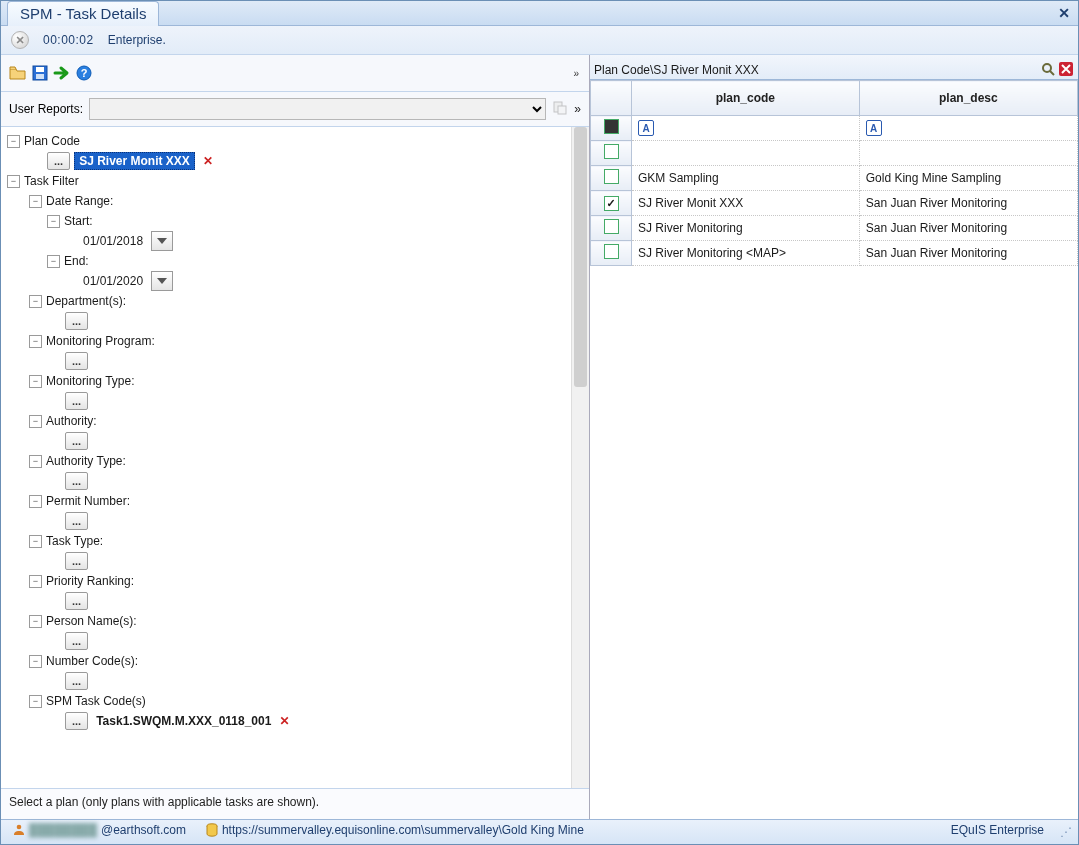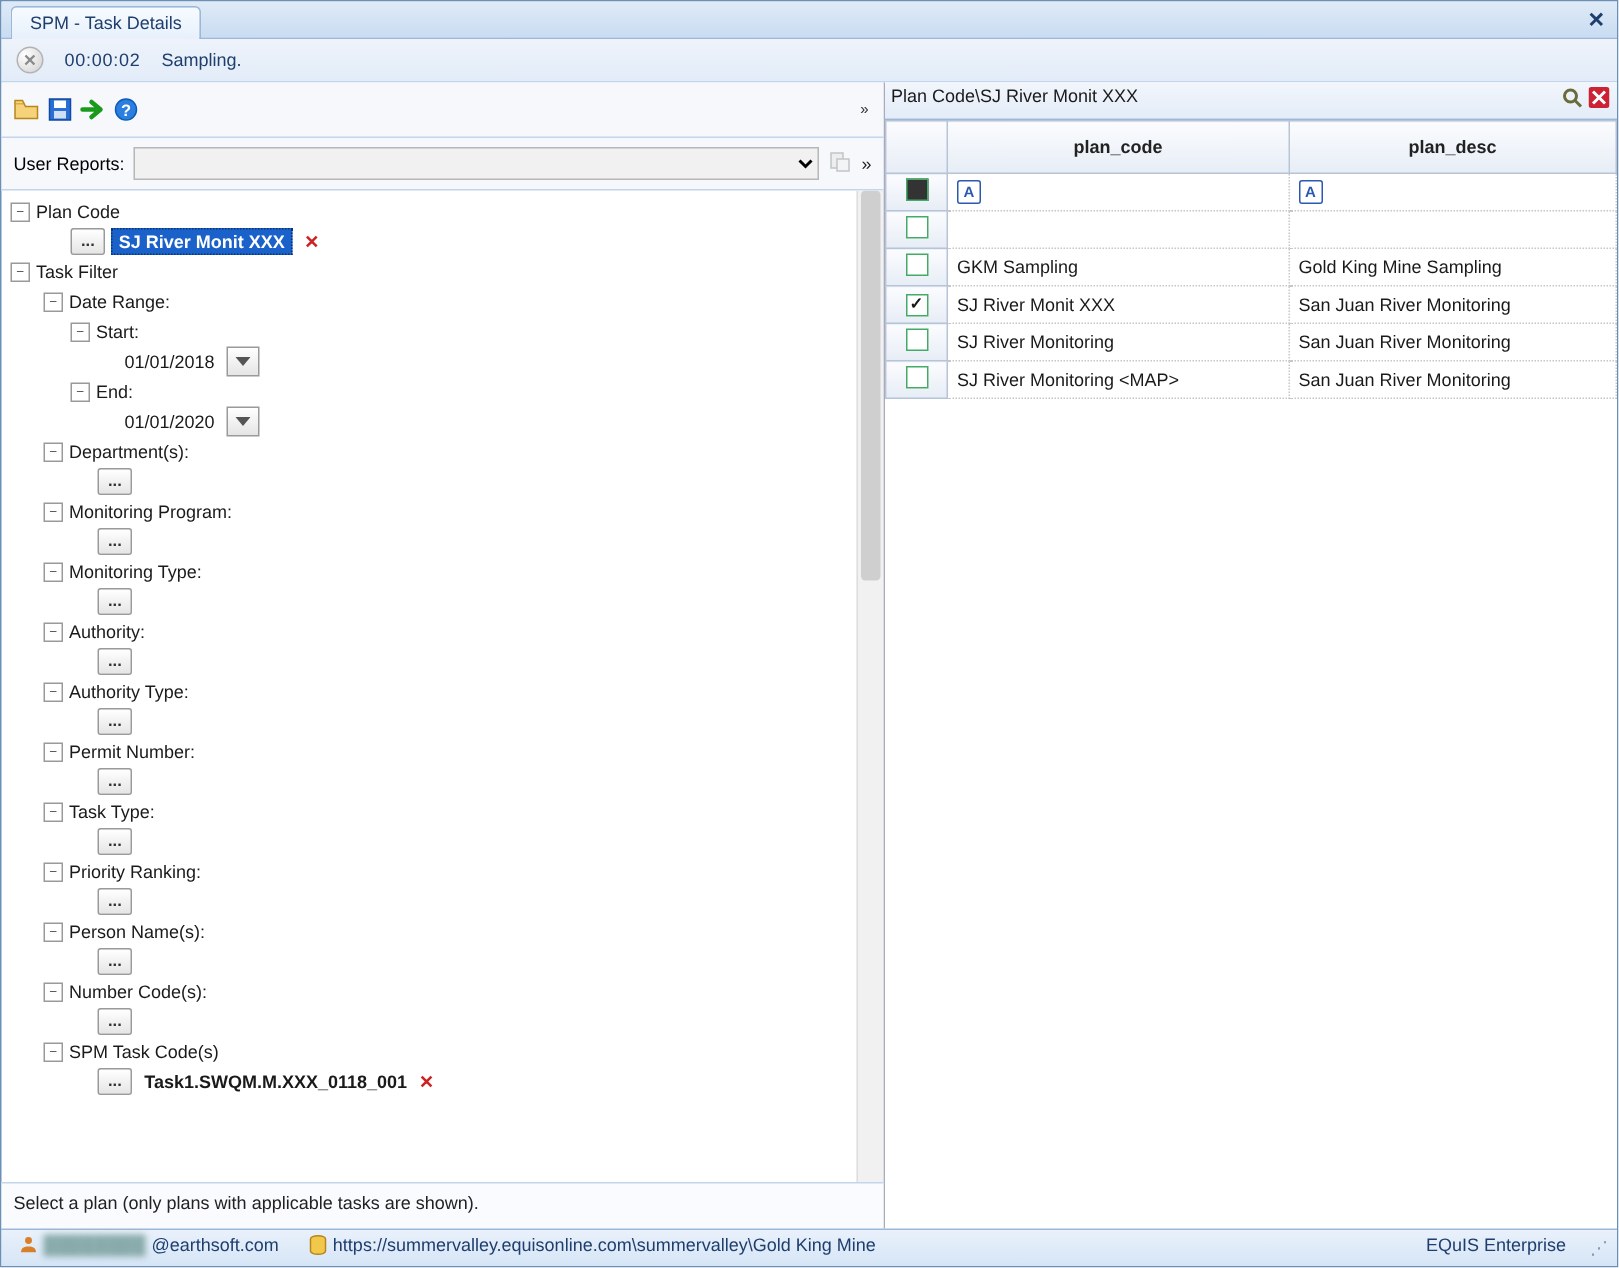--- a/index.html
+++ b/index.html
@@ -1,18 +1,18 @@
 <!DOCTYPE html>
 <html><head>
 <meta charset="utf-8">
 <style>
 html,body{margin:0;padding:0;font-family:"Segoe UI",Tahoma,Arial,sans-serif;font-size:12px;color:#1a1a1a;background:#fff}
 .window{width:1079px;height:845px;box-sizing:border-box;border:1px solid #6b8fb5;background:#fff;display:flex;flex-direction:column}
 .tab-bar{background:linear-gradient(#dfeaf7,#c9dcf2);height:24px;display:flex;align-items:flex-end;padding:0 6px;border-bottom:1px solid #9db7d8;position:relative}
-.tab{background:linear-gradient(#f7fbff,#e7f0fb);border:1px solid #9db7d8;border-bottom:none;border-radius:4px 4px 0 0;padding:3px 12px 4px;color:#1e3e6e;font-size:12px;margin-bottom:-1px}
+.tab{background:linear-gradient(#f7fbff,#e7f0fb);border:1px solid #9db7d8;border-bottom:none;border-radius:4px 4px 0 0;padding:3px 12px 4px;color:#1e3e6e;font-size:15px;margin-bottom:-1px}
 .tab-close{position:absolute;right:8px;top:4px;color:#1e3e6e;font-weight:bold;font-size:14px;cursor:pointer}
 .status-row{height:28px;background:linear-gradient(#eef3fb,#e2ecf8);display:flex;align-items:center;padding:0 10px;gap:14px;border-bottom:1px solid #c3d5ec;color:#1e3e6e}
 .status-row .stop-btn{width:16px;height:16px;border-radius:50%;border:1px solid #b3b3b3;background:radial-gradient(circle at 30% 30%,#fff,#d0d0d0);display:flex;align-items:center;justify-content:center;color:#8a8a8a;font-size:11px;font-weight:bold}
 .status-row .time{color:#1e3e6e;letter-spacing:0.5px}
 .content{flex:1;display:flex;min-height:0}
 .left-pane{width:588px;display:flex;flex-direction:column;border-right:1px solid #aab;min-height:0}
 .toolbar{display:flex;align-items:center;gap:4px;padding:4px 8px;border-bottom:1px solid #c3d5ec;height:28px;background:#f6f8fc}
 .toolbar .spacer{flex:1}
 .toolbar .chev{font-size:10px;color:#333;padding:0 2px;cursor:pointer}
 .toolbar .icon{width:18px;height:18px;display:flex;align-items:center;justify-content:center;cursor:pointer}
@@ -30,21 +30,21 @@
 .sp3{display:inline-block;width:54px}
 .sp4{display:inline-block;width:72px}
 .elps{display:inline-flex;padding:0 6px;height:16px;align-items:center;border:1px solid #9a9a9a;background:linear-gradient(#fff,#e5e5e5);font-weight:bold;color:#333;cursor:pointer;font-size:11px;border-radius:2px}
 .sel{background:#1a62c9;color:#fff;font-weight:bold;padding:1px 4px;border:1px dotted #08327a}
 .redx{color:#c22;font-weight:bold;cursor:pointer;padding-left:4px}
 .datebtn{display:inline-flex;width:20px;height:18px;align-items:center;justify-content:center;border:1px solid #9a9a9a;background:linear-gradient(#fff,#e5e5e5);cursor:pointer;margin-left:4px}
 .datebtn svg{display:block}
 .bold{font-weight:bold}
 .hint{padding:6px 8px 10px;color:#222;border-top:1px solid #c3d5ec;background:#fafbfe}
 .right-pane{flex:1;display:flex;flex-direction:column;background:#fff}
-.rp-head{display:flex;align-items:flex-start;padding:2px 4px;border-bottom:1px solid #9db7d8;background:linear-gradient(#f2f6fc,#e3ecf8);height:20px}
+.rp-head{display:flex;align-items:flex-end;padding:2px 4px;border-bottom:1px solid #9db7d8;background:linear-gradient(#f2f6fc,#e3ecf8);height:20px}
 .rp-head .title{flex:1;color:#1a1a1a}
 .rp-head .hicon{width:16px;height:16px;display:flex;align-items:center;justify-content:center;cursor:pointer;margin-left:2px}
 .grid{border-collapse:collapse;width:100%;font-size:12px}
 .grid th{background:linear-gradient(#fbfcfe,#e7edf6);border:1px solid #b7c4d8;padding:4px 6px;font-weight:bold;color:#222;height:26px}
 .grid td{border:1px dotted #c7c7c7;padding:2px 6px;height:20px;vertical-align:middle}
 .grid .rowhdr{width:28px;background:linear-gradient(#fbfcfe,#e7edf6);border:1px solid #b7c4d8;text-align:center}
 .chk{width:13px;height:13px;border:1px solid #4a6;display:inline-flex;align-items:center;justify-content:center;background:#fff;cursor:pointer}
 .chk.filled{background:#333}
 .chk.checked::after{content:"✓";font-size:11px;color:#1a1a1a;font-weight:bold;line-height:1}
 .fbox{display:inline-flex;width:14px;height:14px;border:1px solid #2a5ab0;color:#2a5ab0;align-items:center;justify-content:center;font-size:10px;font-weight:bold;border-radius:2px}
@@ -62,21 +62,21 @@
   <div class="tab-bar">
     <div class="tab">
       <span>SPM - Task Details</span>
     </div>
     <span class="tab-close">✕</span>
   </div>
 
   <div class="status-row">
     <span class="stop-btn">✕</span>
     <span class="time">00:00:02</span>
-    <span>Sampling.</span>
+    <span>Enterprise.</span>
   </div>
 
   <div class="content">
 
     <div class="left-pane">
 
       <div class="toolbar">
         <span class="icon">
           <svg width="18" height="16" viewBox="0 0 18 16">
               <path d="M1 4h6l1 2h8v8H1z" fill="#f6d27a" stroke="#b8861b"></path>

